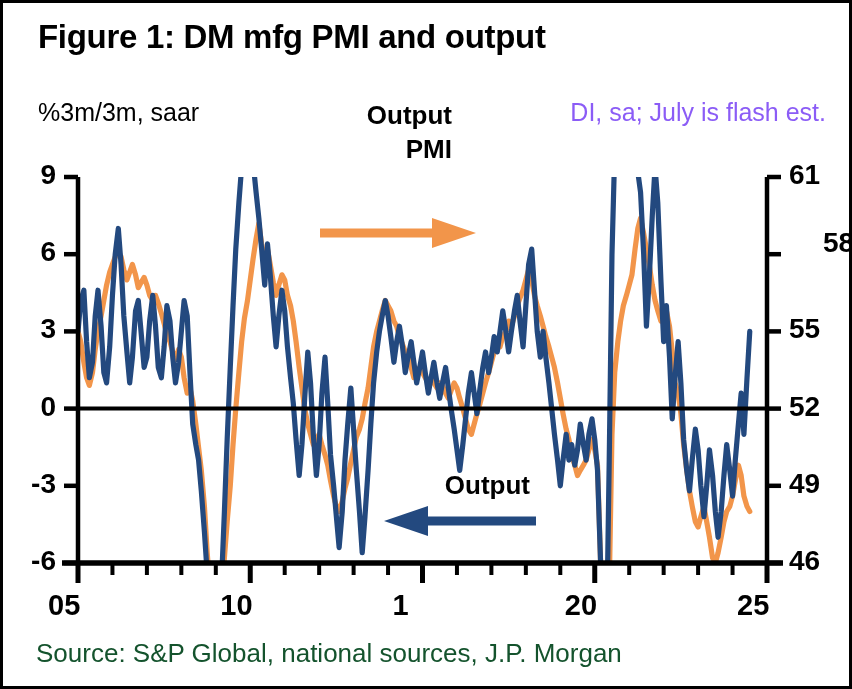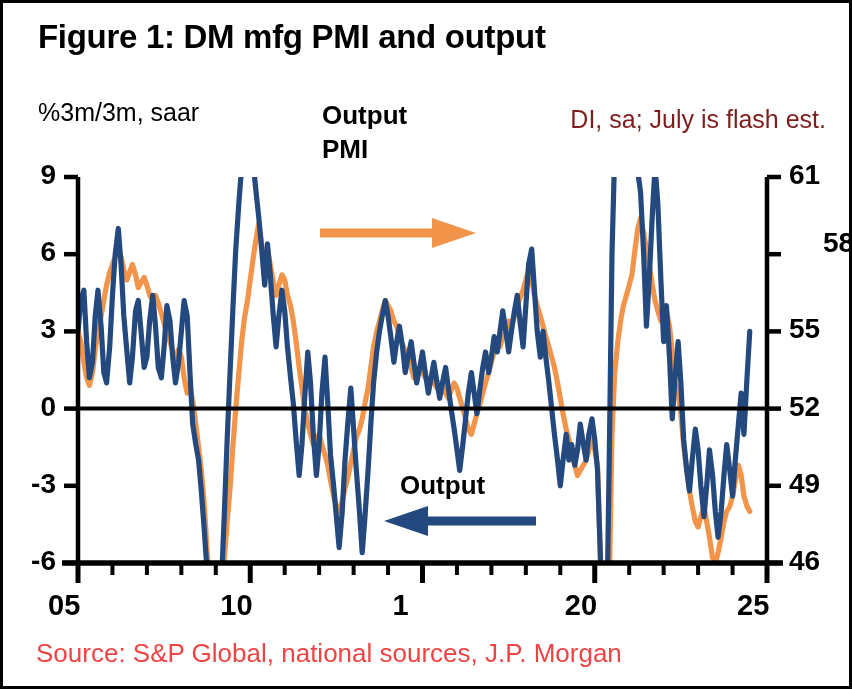--- a/index.html
+++ b/index.html
@@ -45,31 +45,30 @@
     font-size: 25px;
     color: #000;
     white-space: nowrap;
     text-align: center;
   }
   #unit-right {
     position: absolute;
     right: 26px;
     top: 98px;
     font-size: 25px;
-    color: #7f1d1d;
+    color: #8b5cf6;
     white-space: nowrap;
     text-align: center;
-    margin-top: 7px;
   }
   #source {
     position: absolute;
     left: 36px;
     top: 638px;
     font-size: 26px;
-    color: #ef4444;
+    color: #14532d;
     white-space: nowrap;
   }
   .axis-label {
     position: absolute;
     font-size: 28px;
     font-weight: bold;
     color: #000;
     line-height: 1;
   }
   .ylabel-left {
@@ -84,21 +83,21 @@
     width: 60px;
     font-size: 29px;
     font-weight: bold;
   }
   .annot {
     position: absolute;
     font-size: 26px;
     font-weight: bold;
     color: #000;
     white-space: nowrap;
-    text-align: left;
+    text-align: right;
   }
   #plot-svg {
     position: absolute;
     left: 0;
     top: 0;
   }
 </style>
 </head>
 <body>
 

